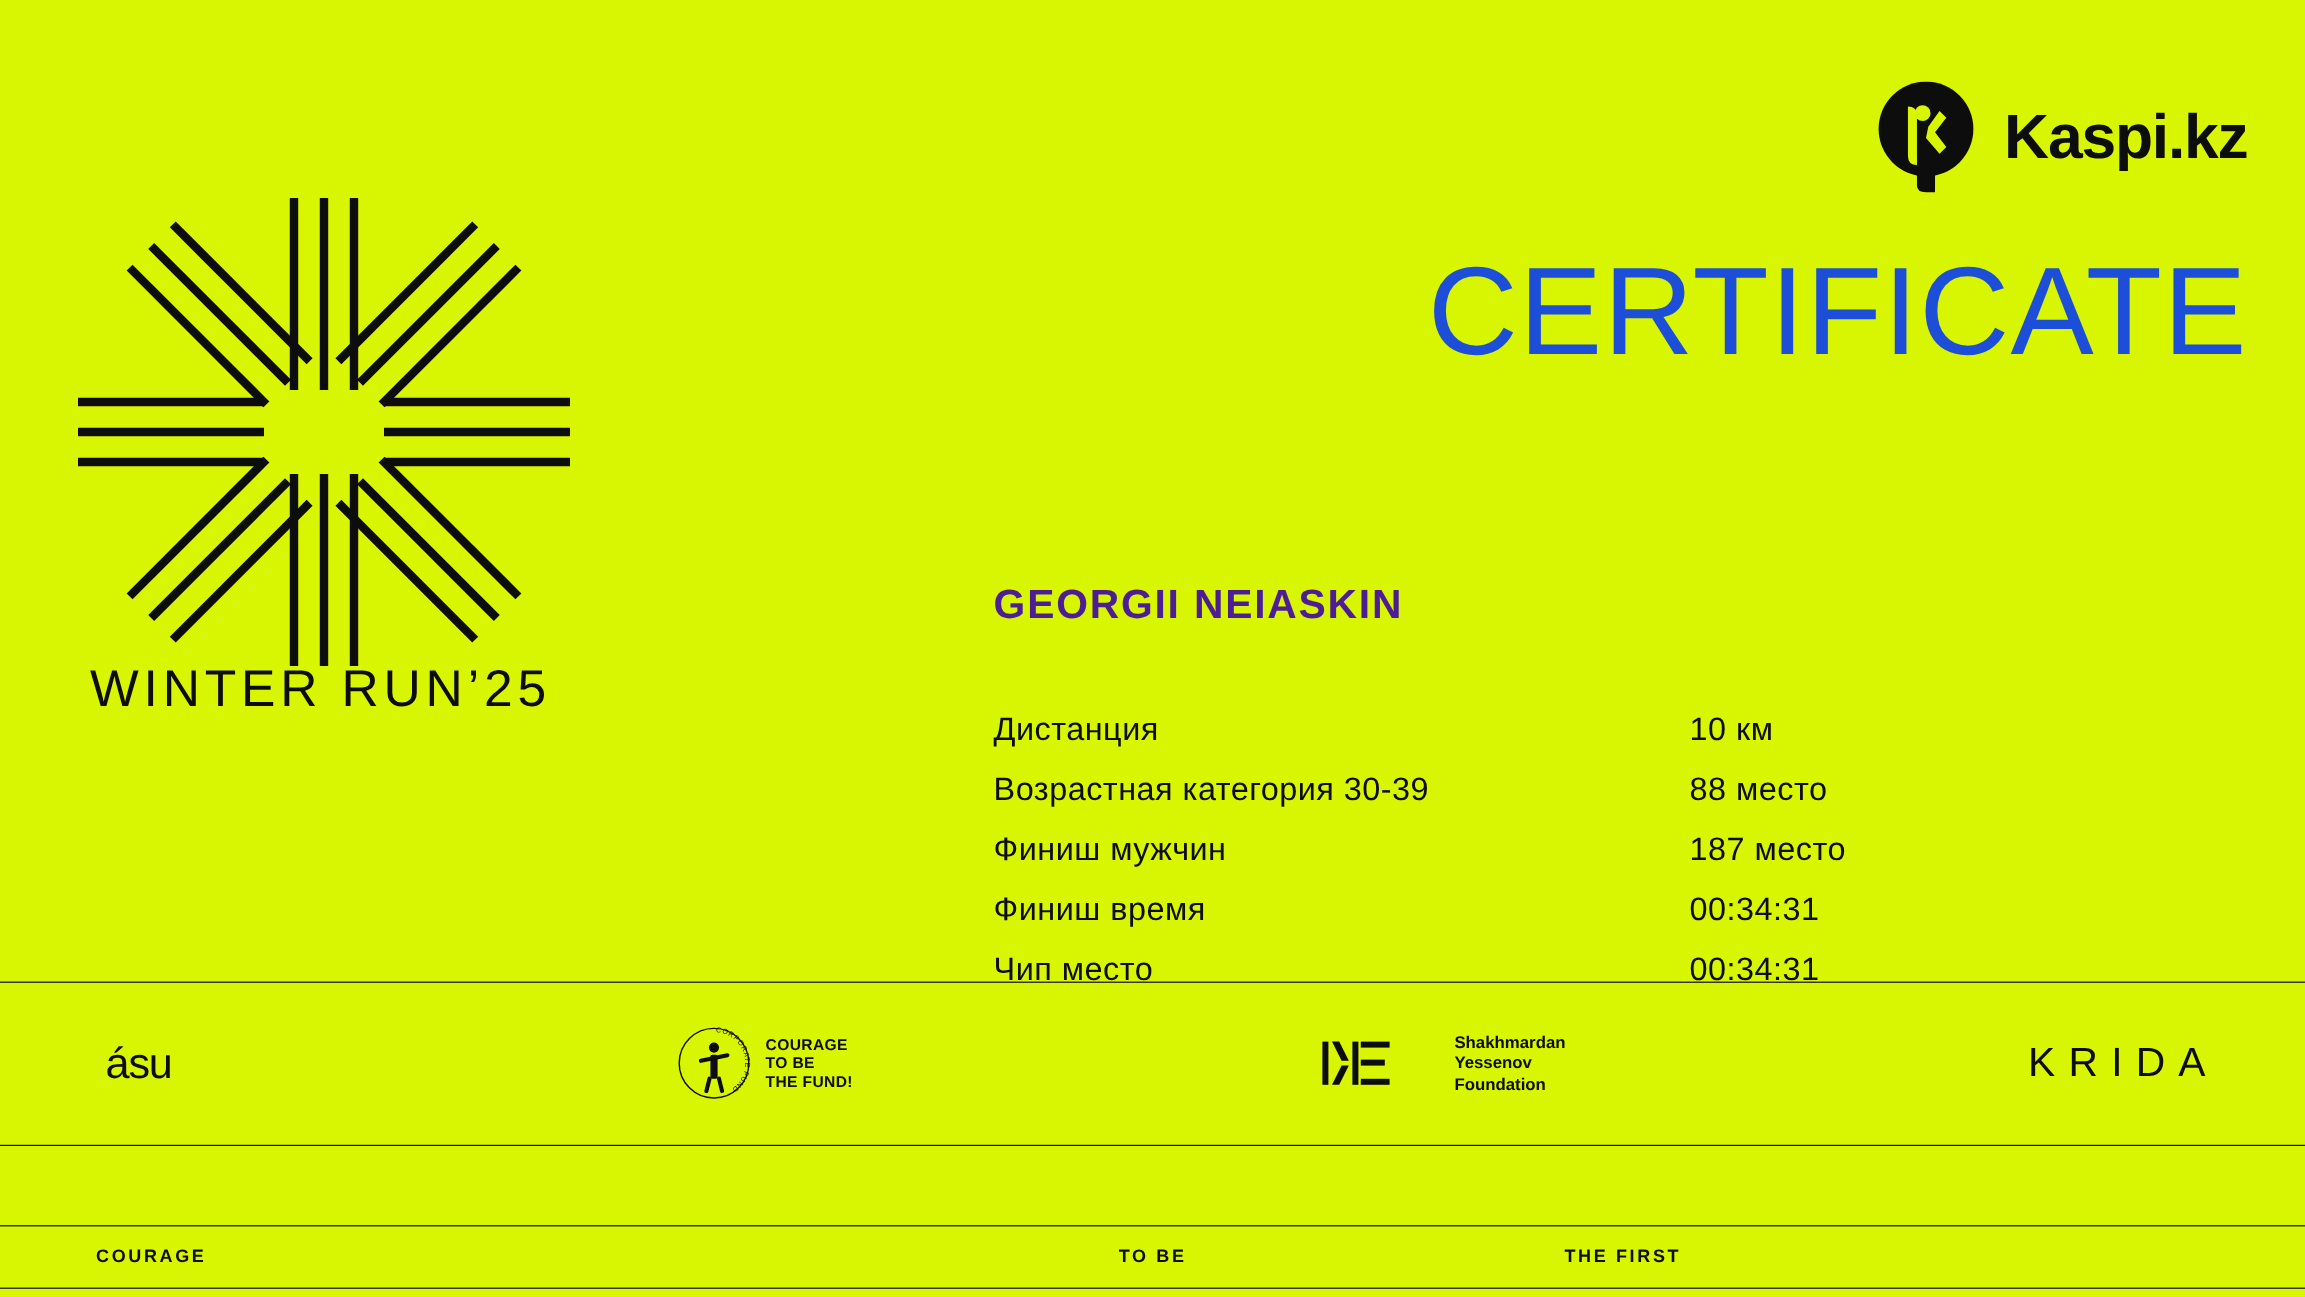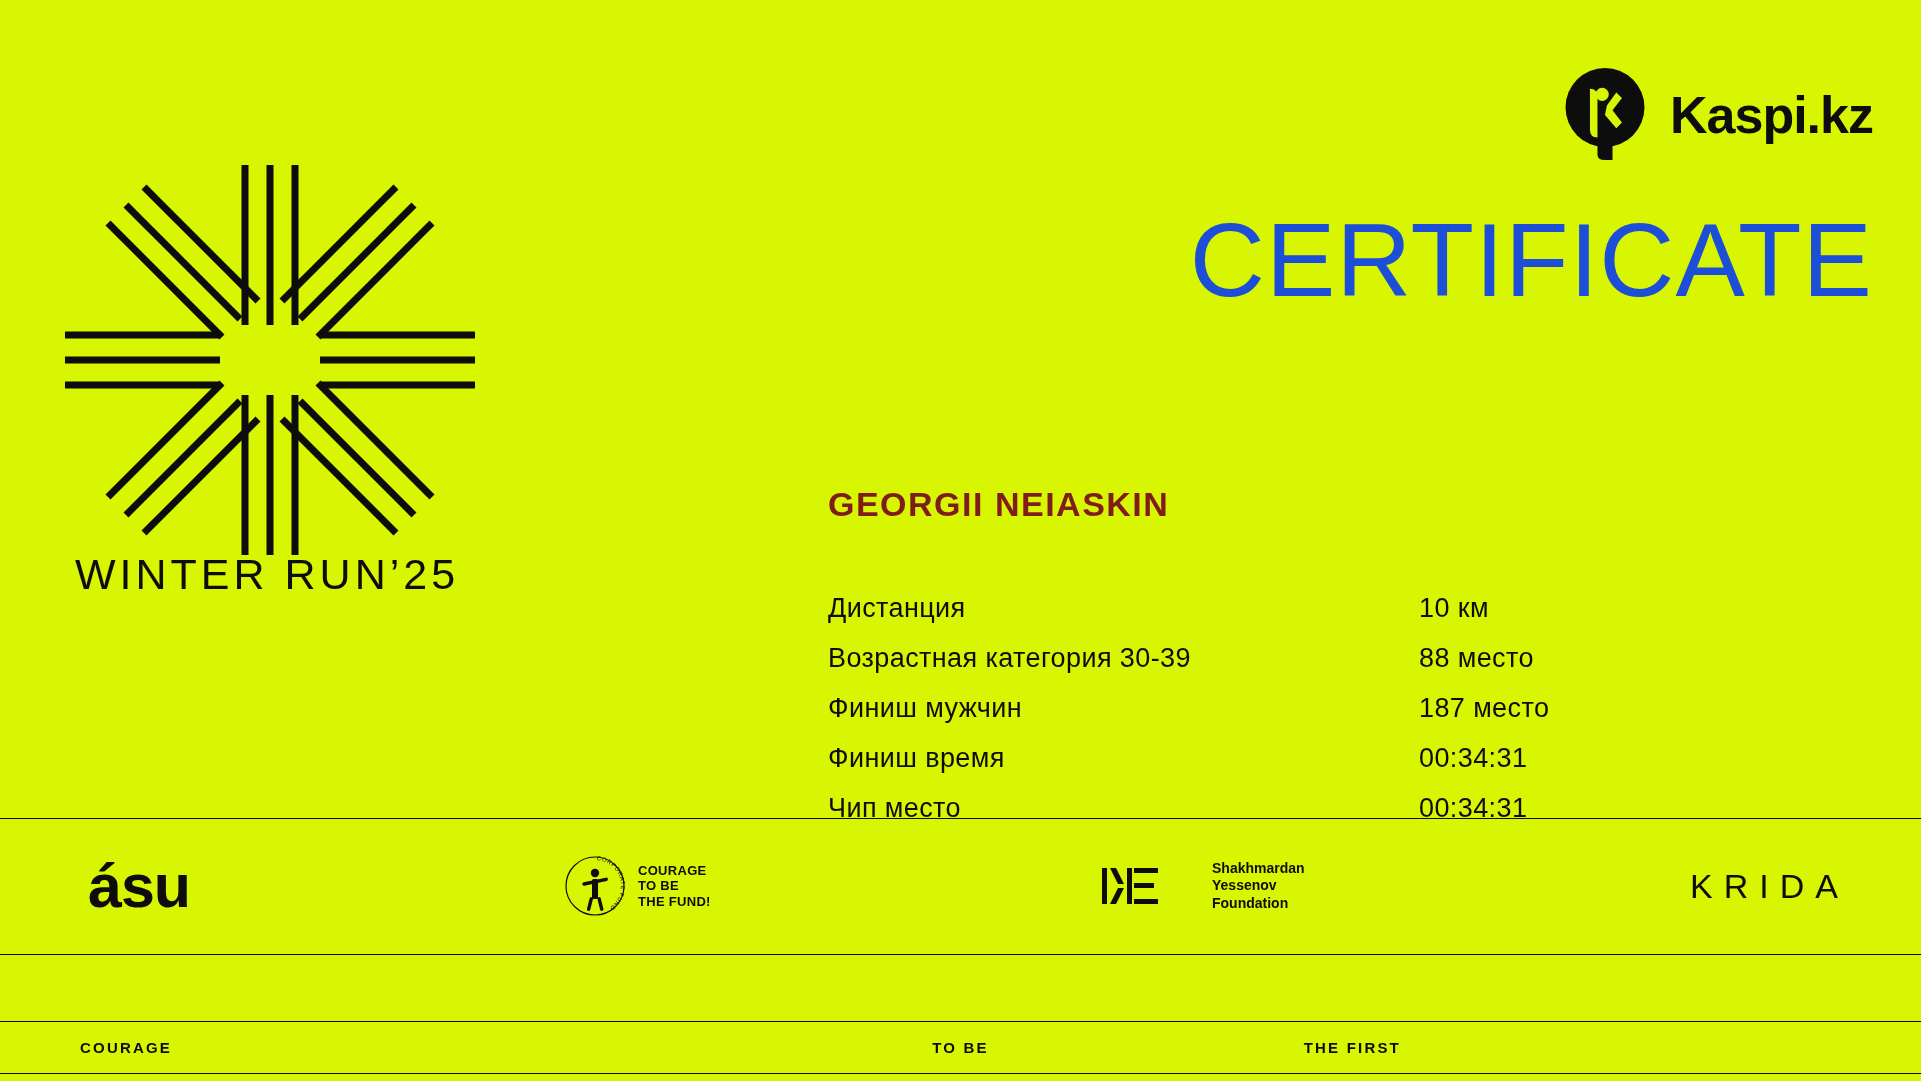--- a/index.html
+++ b/index.html
@@ -74,36 +74,35 @@
     line-height: 1;
     white-space: nowrap;
   }
   .athlete-name {
     position: absolute;
     left: 828px;
     top: 485px;
     font-size: 34px;
     font-weight: bold;
     letter-spacing: 1.5px;
-    color: #7f1d1d;
+    color: #4c1d95;
     white-space: nowrap;
   }
   .results {
     position: absolute;
     left: 828px;
     top: 583px;
     width: 800px;
   }
   .result-row {
     display: flex;
     font-size: 27px;
     color: #0d0d0d;
     line-height: 50px;
     letter-spacing: 0.4px;
-    gap: 11px;
   }
   .result-label { width: 580px; }
   .result-value { font-weight: 500; }
 
   
   .rule {
     position: absolute;
     left: 0;
     width: 100%;
     height: 1px;
@@ -125,22 +124,22 @@
     align-items: center;
   }
   .sponsor {
     display: flex;
     align-items: center;
     color: #0d0d0d;
   }
   .sponsor-asu {
     position: absolute;
     left: 88px;
-    font-size: 61px;
-    font-weight: bold;
+    font-size: 36px;
+    font-weight: normal;
     letter-spacing: -1px;
   }
   .sponsor-courage {
     position: absolute;
     left: 562px;
     display: flex;
     align-items: center;
     gap: 10px;
   }
   .courage-mark { width: 66px; height: 66px; position: relative; }

